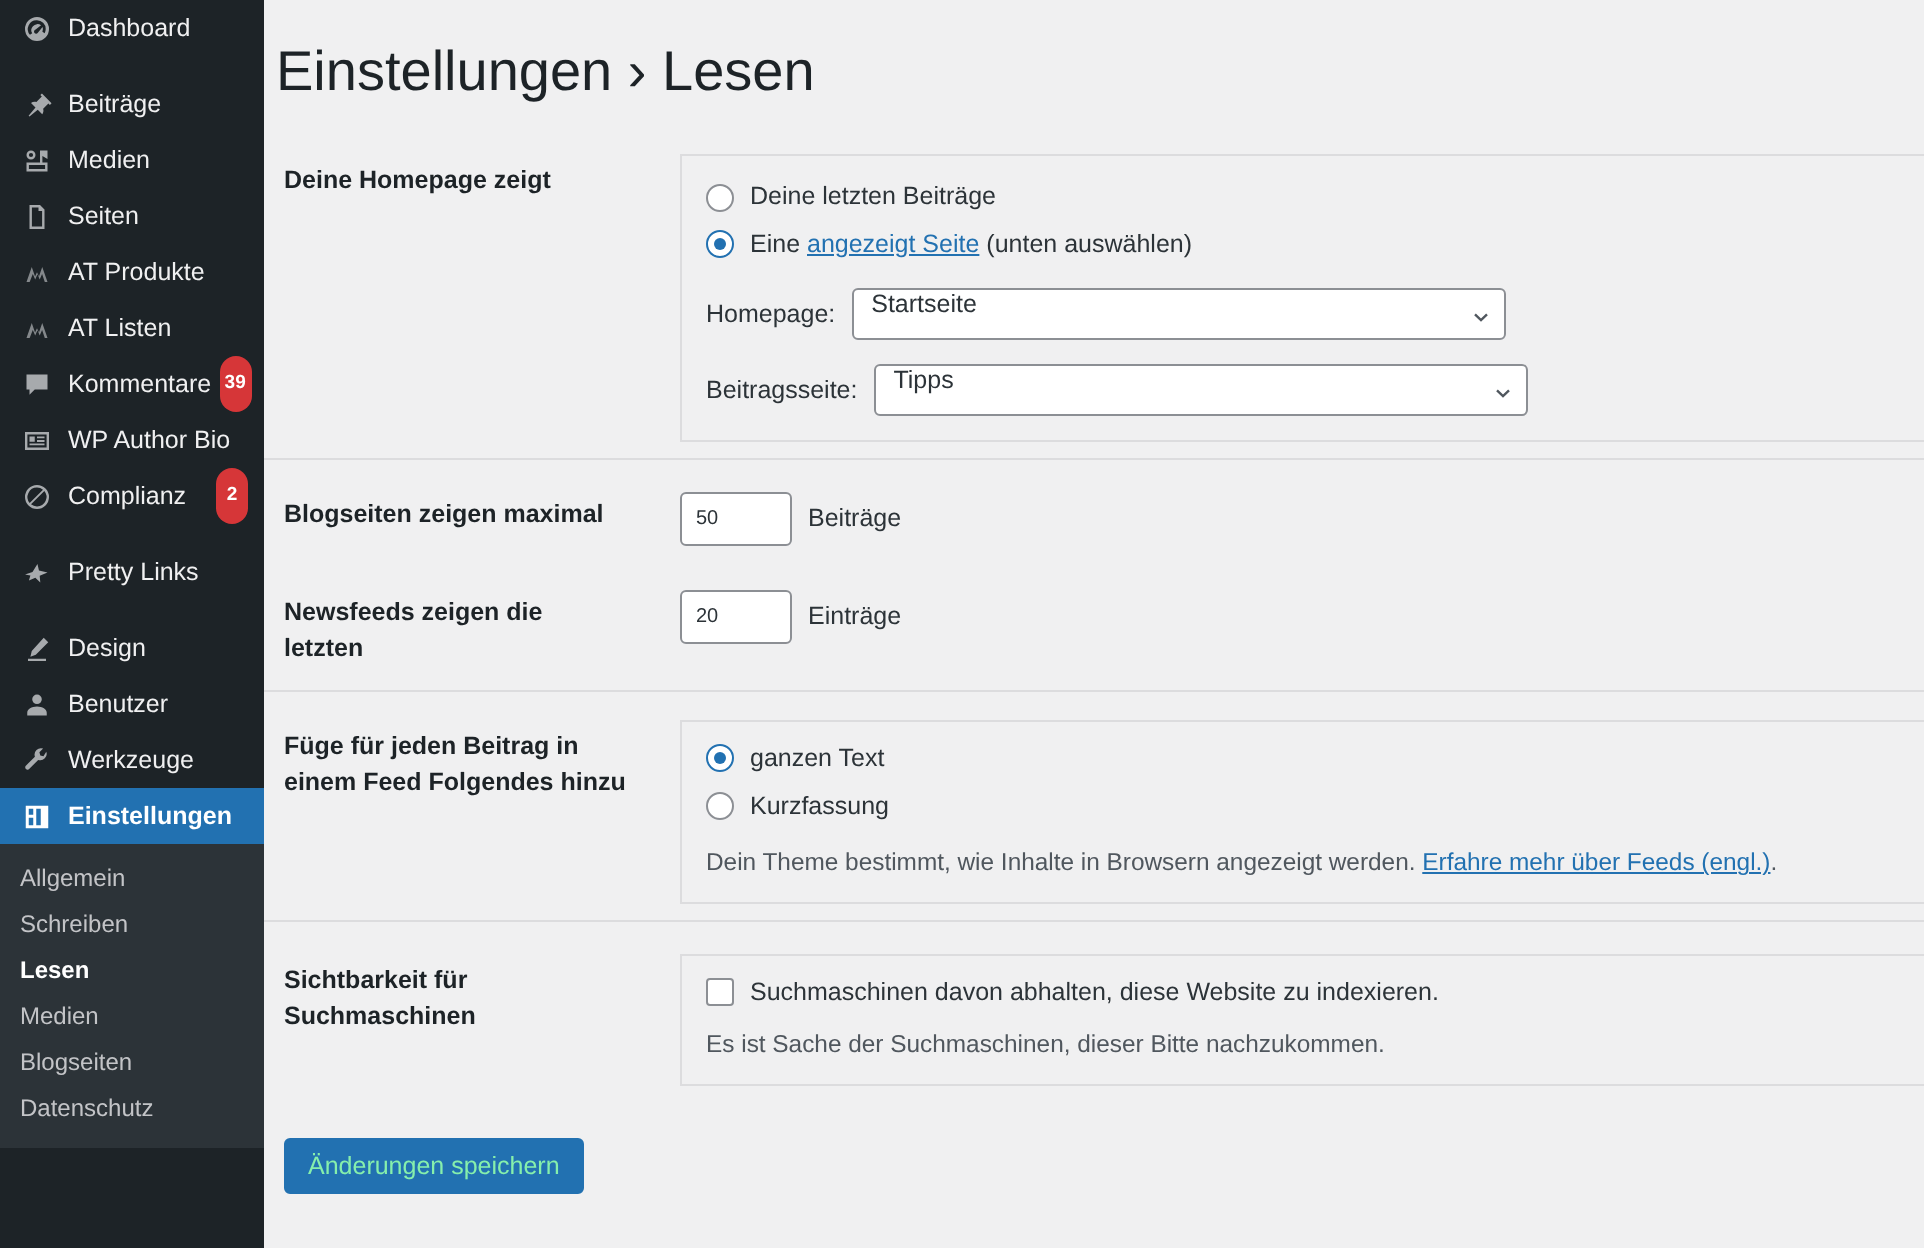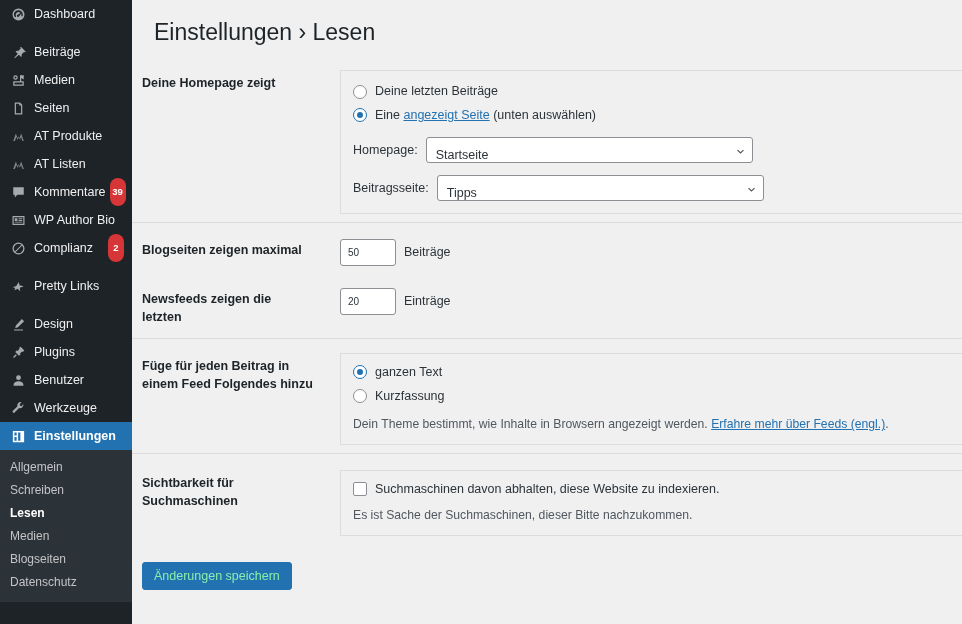--- a/index.html
+++ b/index.html
@@ -89,25 +89,25 @@
   
   .main {
     flex: 1 1 auto;
     height: 624px;
     background: #f0f0f1;
     position: relative;
     overflow: hidden;
     padding: 0;
   }
   .page-title {
-    font-size: 23px;
+    font-size: 28px;
     font-weight: 400;
     color: #1d2327;
     margin: 0;
-    padding: 16px 0 0 22px;
+    padding: 16px 0 0 6px;
     line-height: 1.4;
   }
 
   .form-table { width: 100%; border-collapse: collapse; margin-top: 14px; }
   .form-table tr { vertical-align: top; }
   .form-table th {
     text-align: left;
     font-size: 12.5px;
     font-weight: 700;
     color: #1d2327;
@@ -180,21 +180,21 @@
     margin-right: 8px;
     white-space: nowrap;
   }
   .select-box {
     position: relative;
     background: #fff;
     border: 1px solid #8c8f94;
     border-radius: 3px;
     height: 26px;
     display: flex;
-    align-items: flex-end;
+    align-items: flex-start;
     padding: 0 26px 0 9px;
     font-size: 12.5px;
     color: #2c3338;
   }
   .select-box .caret {
     position: absolute;
     right: 8px; top: 50%;
     margin-top: -3px;
     width: 8px; height: 8px;
   }
@@ -349,28 +349,20 @@
 
     <div class="menu-item">
       <span class="mi-icon">
         <svg width="15" height="15" viewBox="0 0 20 20" fill="currentColor">
             <path d="M14.5 2.5l3 3-8.3 8.3-3.6 1.3.9-3.8zM4 16.5h12V18H4z"></path>
           </svg>
       </span>
       <span class="mi-label">Design</span>
     </div>
 
-    <div class="menu-item">
-      <span class="mi-icon">
-        <svg width="15" height="15" viewBox="0 0 20 20" fill="currentColor">
-            <path d="M12.8 2.2l5 5-2.2 2.2-.9-.9L12 11.2l.9.9-2.2 2.2-5-5L7.9 7l.9.9L11.5 5l-.9-.9zM6.5 12.3l1.2 1.2L4 17.2 2.8 16z"></path>
-          </svg>
-      </span>
-      <span class="mi-label">Plugins</span>
-    </div>
 
     <div class="menu-item">
       <span class="mi-icon">
         <svg width="15" height="15" viewBox="0 0 20 20" fill="currentColor">
             <path d="M10 3a3.2 3.2 0 110 6.4A3.2 3.2 0 0110 3zm0 8c3.6 0 6.5 1.9 6.5 4.2V17h-13v-1.8C3.5 12.9 6.4 11 10 11z"></path>
           </svg>
       </span>
       <span class="mi-label">Benutzer</span>
     </div>
 

